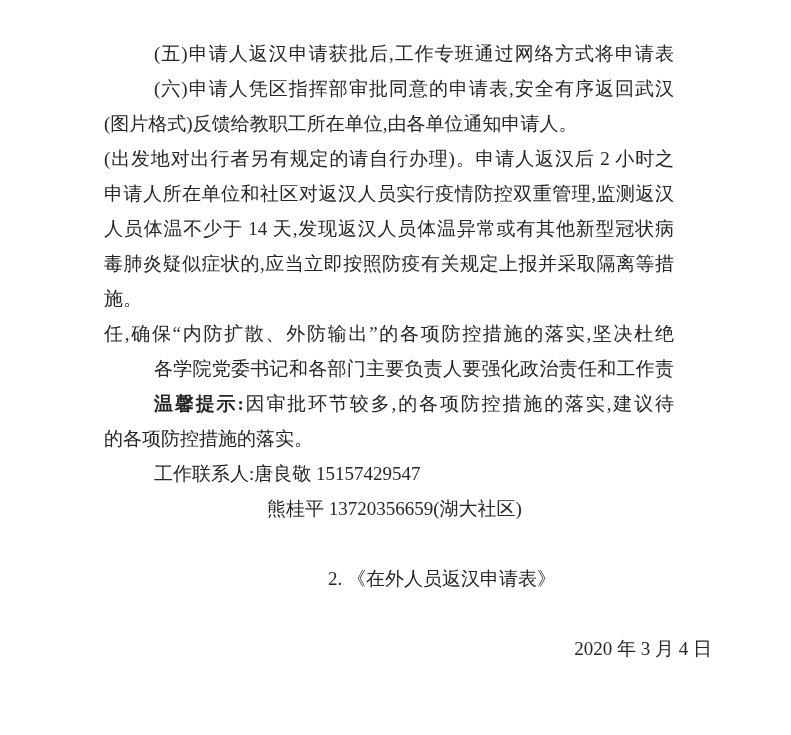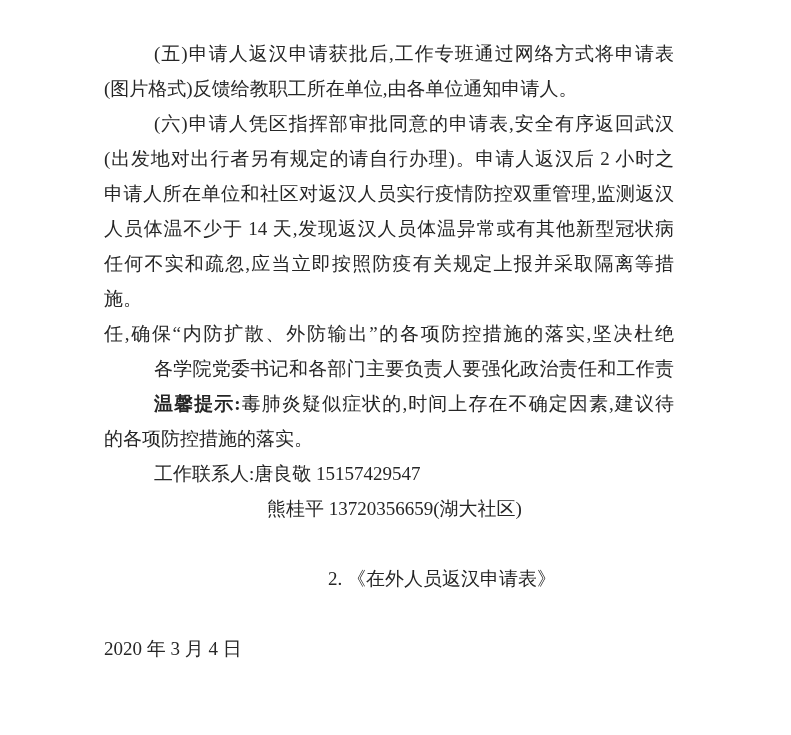--- a/index.html
+++ b/index.html
@@ -26,40 +26,40 @@
     white-space: normal;
   }
   .just {
     text-align: justify;
     text-align-last: justify;
   }
   .ind { text-indent: 50px; }
   .ind163 { text-indent: 163px; }
   .ind106 { text-indent: 106px; text-align: center; }
   .date-ln {
-    text-align: left;
+    text-align: right;
     margin-right: -38px;
   }
   .b { font-weight: 700; }
 </style>
 </head>
 <body style="background: rgb(255, 255, 255);">
 
 <div class="page" style="color: rgb(38, 38, 38); margin-top: 36px;">
   <div class="ln ind just">(五)申请人返汉申请获批后,工作专班通过网络方式将申请表</div>
+  <div class="ln ind just">(六)申请人凭区指挥部审批同意的申请表,安全有序返回武汉</div>
   <div class="ln">(图片格式)反馈给教职工所在单位,由各单位通知申请人。</div>
-  <div class="ln ind just">(六)申请人凭区指挥部审批同意的申请表,安全有序返回武汉</div>
   <div class="ln just">(出发地对出行者另有规定的请自行办理)。申请人返汉后 2 小时之</div>
   <div class="ln just">申请人所在单位和社区对返汉人员实行疫情防控双重管理,监测返汉</div>
   <div class="ln just">人员体温不少于 14 天,发现返汉人员体温异常或有其他新型冠状病</div>
-  <div class="ln just">任何不实和疏忽,应当立即按照防疫有关规定上报并采取隔离等措</div>
+  <div class="ln just">毒肺炎疑似症状的,应当立即按照防疫有关规定上报并采取隔离等措</div>
   <div class="ln">施。</div>
   <div class="ln just">任,确保“内防扩散、外防输出”的各项防控措施的落实,坚决杜绝</div>
   <div class="ln ind just">各学院党委书记和各部门主要负责人要强化政治责任和工作责</div>
-  <div class="ln ind just"><span class="b">温馨提示:</span><span>毒肺炎疑似症状的,时间上存在不确定因素,建议待</span></div>
+  <div class="ln ind just"><span class="b">温馨提示:</span><span>因审批环节较多,的各项防控措施的落实,建议待</span></div>
   <div class="ln">的各项防控措施的落实。</div>
   <div class="ln ind">工作联系人:唐良敬 15157429547</div>
   <div class="ln ind163">熊桂平 13720356659(湖大社区)</div>
   <div class="ln"></div>
   <div class="ln ind106">2. 《在外人员返汉申请表》</div>
   <div class="ln"></div>
   <div class="ln date-ln">2020 年 3 月 4 日</div>
 </div>
 
 </body></html>

